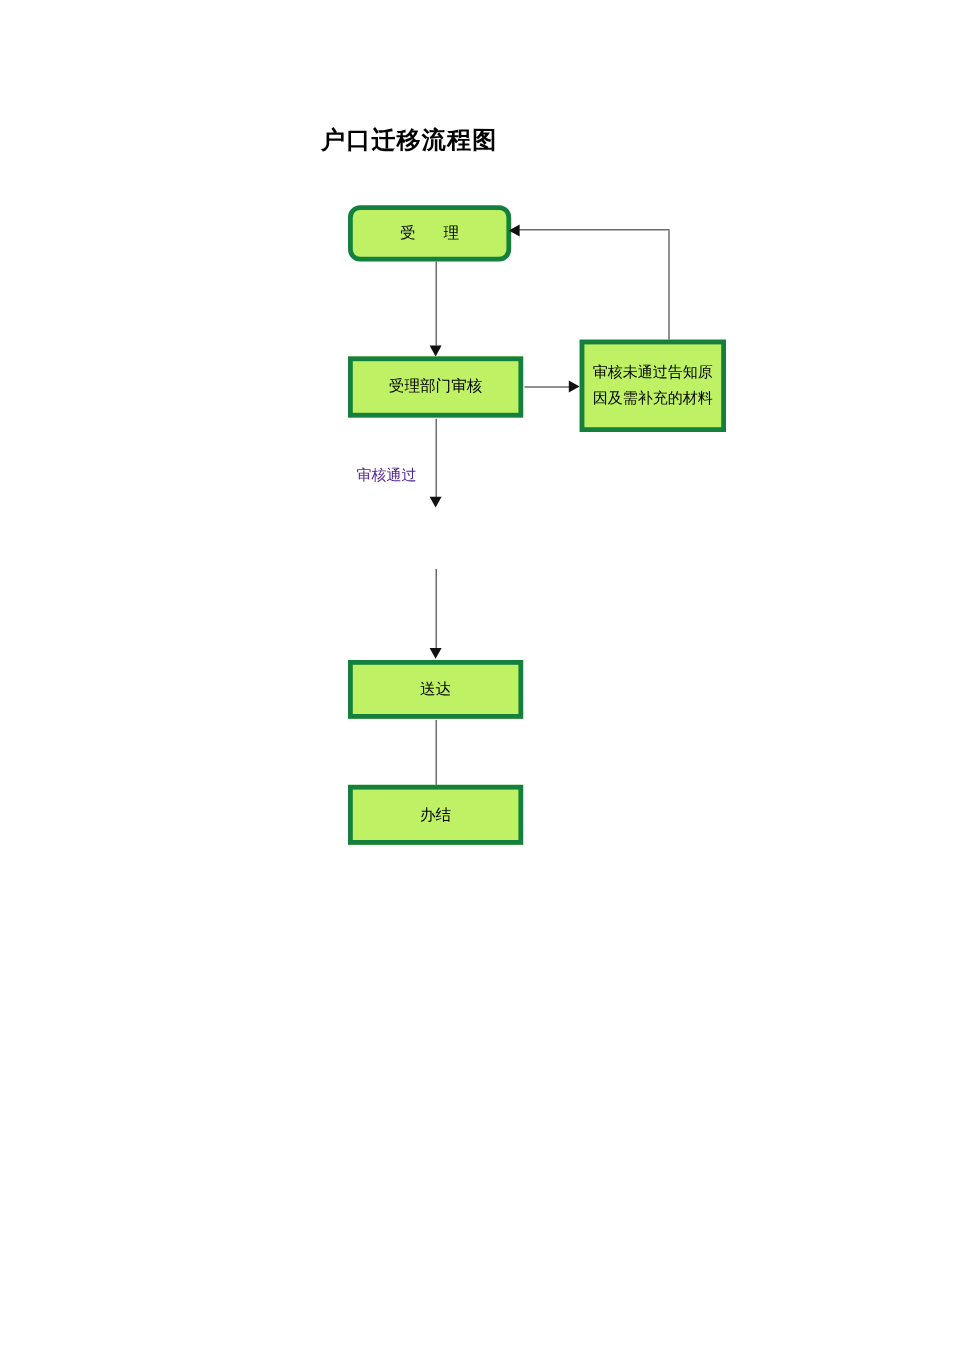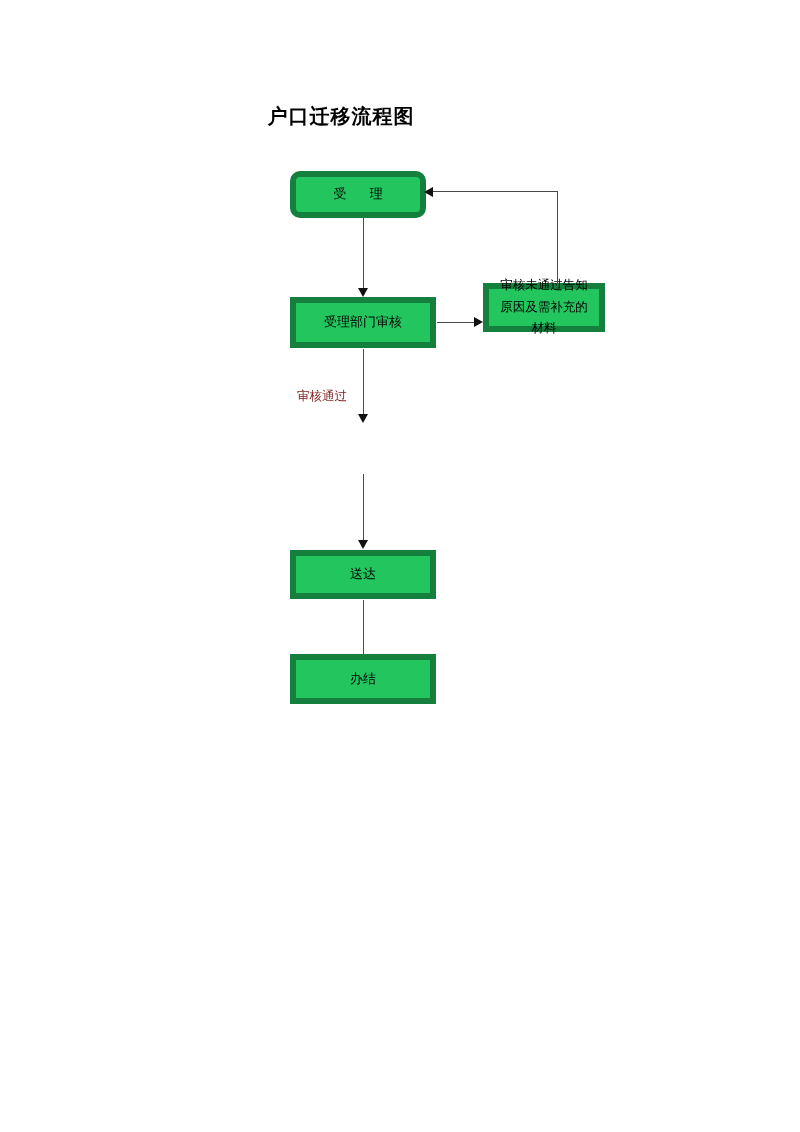--- a/index.html
+++ b/index.html
@@ -47,38 +47,38 @@
     position: absolute;
     left: 0;
     top: 0;
     width: 800px;
     height: 1132px;
   }
 
   .node {
     position: absolute;
     box-sizing: border-box;
-    border: 6px solid #15803d;
-    background: #22c55e;
+    border: 4px solid #15803d;
+    background: #bef264;
     display: flex;
     align-items: center;
     justify-content: center;
     text-align: center;
     font-size: 13px;
     line-height: 1.55;
     color: #000000;
     padding: 2px 6px;
   }
   .node.rounded {
     border-radius: 10px;
   }
 
   .node-accept      { left: 290px; top: 171px; width: 136px; height: 47px; letter-spacing: 10px; text-indent: 10px; }
   .node-review      { left: 290px; top: 297px; width: 146px; height: 51px; }
-  .node-reject      { left: 483px; top: 283px; width: 122px; height: 49px; font-size: 12.5px; line-height: 1.75; }
+  .node-reject      { left: 483px; top: 283px; width: 122px; height: 77px; font-size: 12.5px; line-height: 1.75; }
   .node-approve     { left: 290px; top: 424px; width: 146px; height: 49px; }
   .node-deliver     { left: 290px; top: 550px; width: 146px; height: 49px; }
   .node-complete    { left: 290px; top: 654px; width: 146px; height: 50px; }
 
   
   .line {
     position: absolute;
     background: #4a4a4a;
   }
   .vline { width: 1px; }
@@ -123,21 +123,21 @@
   .e5-v      { left: 363px; top: 474px; height: 67px; }
   .e5-a      { left: 358px; top: 540px; }
 
   .e6-v      { left: 363px; top: 600px; height: 66px; }
   .e6-a      { left: 358px; top: 665px; }
 
   
   .edge-label {
     position: absolute;
     font-size: 12.5px;
-    color: #7f1d1d;
+    color: #4c1d95;
     white-space: nowrap;
     background: transparent;
     font-family: Liberation Serif, serif;
   }
   .label-pass { left: 297px; top: 388px; }
 </style>
 </head>
 <body>
 
 <div class="page">

